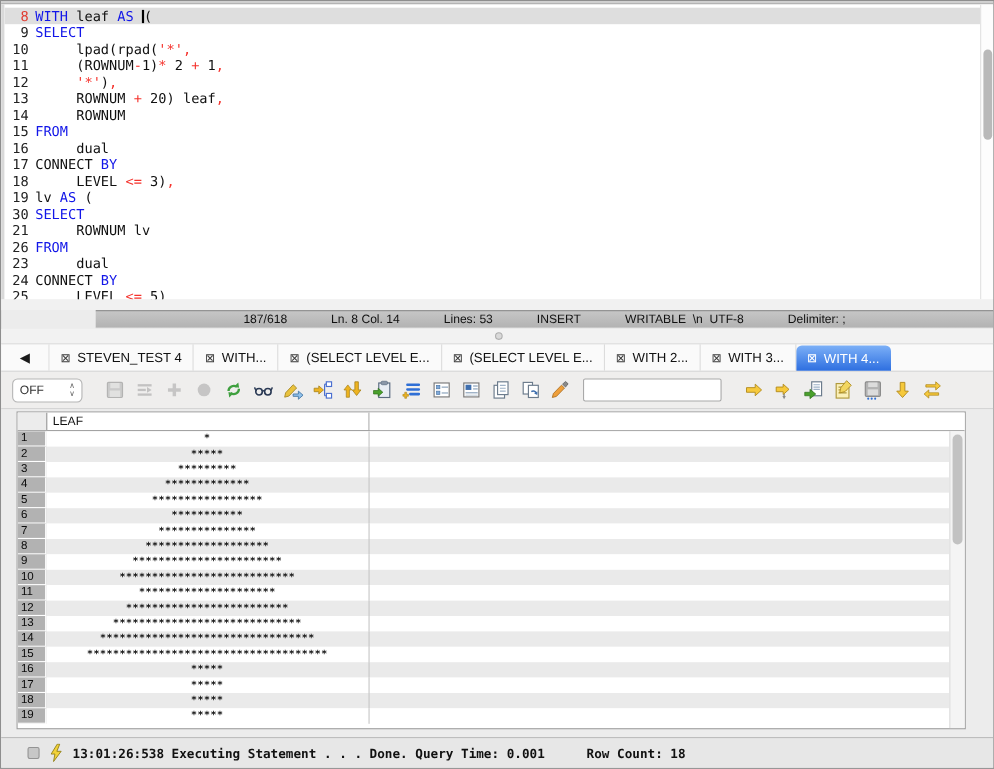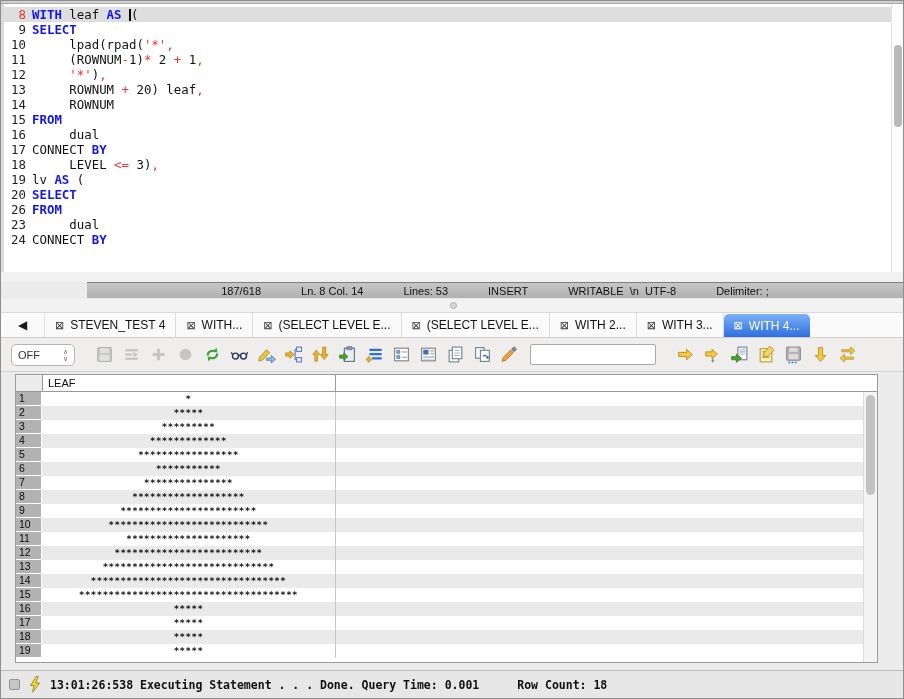--- a/index.html
+++ b/index.html
@@ -12,21 +12,21 @@
   
   .top-line { height:3px; background:#cfcfcf; border-bottom:1px solid #a8a8a8; }
   .editor-pane { height:268px; background:#fff; position:relative; overflow:hidden; border-left:3px solid #d9d9d9; }
   .code-scroll { position:absolute; inset:0 12px 0 0; overflow:hidden; padding-top:3px; }
   .code-line { display:flex; height:15px; line-height:15px; white-space:pre;
     font-family:"DejaVu Sans Mono", monospace; font-size:12.4px; color:#111; }
   .code-line.current { background:#dedede; }
   .gutter-num { width:28px; flex:0 0 28px; text-align:right; padding-right:6px; color:#222; }
   .code-line.current .gutter-num { color:#e03a2f; }
   .code-text { flex:1; }
-  .kw { color:#1216e8; font-weight:bold; }
+  .kw { color:#1216e8; font-weight:normal; }
   .op { color:#f5322c; }
   .caret { display:inline-block; width:2px; height:12px; background:#000; vertical-align:-2px; }
   .ed-vscroll { position:absolute; top:0; right:0; width:12px; bottom:0; background:#fdfdfd; border-left:1px solid #e2e2e2; }
   .ed-vthumb { position:absolute; top:41px; left:2px; width:8px; height:82px; background:#b9b9b9; border-radius:4px; }
   
   .gap1 { height:10px; background:#f1f1f1; }
   .ed-statusbar { height:17px; margin-left:86px; background:linear-gradient(#c6c6c6,#b2b2b2);
     border-top:1px solid #7e7e7e; border-bottom:1px solid #e8e8e8;
     display:flex; align-items:center; justify-content:center; gap:40px;
     font-size:11px; color:#111; }
@@ -74,21 +74,21 @@
   .leaf-cell { width:294px; flex:0 0 294px; border-right:1px solid #c6c6c6;
     font-family:"DejaVu Sans Mono", monospace; font-size:9px; font-weight:bold; color:#111;
     text-align:center; line-height:14px; letter-spacing:.5px; }
   .res-vscroll { position:absolute; top:17px; right:0; width:14px; bottom:0;
     background:#f4f4f4; border-left:1px solid #dcdcdc; }
   .res-vthumb { position:absolute; top:3px; left:2px; width:9px; height:100px;
     background:#c2c2c2; border-radius:5px; }
   
   .gap3 { height:5px; background:#ececec; }
   .bottom-bar { height:28px; background:#e7e7e7; border-top:1px solid #bdbdbd;
-    display:flex; align-items:center; padding:0 8px; gap:8px;
+    display:flex; align-items:center; padding:0 24px; gap:8px;
     font-family:"DejaVu Sans Mono", monospace; font-size:11.5px; font-weight:bold; color:#111; }
   .grip-square { width:11px; height:11px; background:#c7c7c7; border:1px solid #939393; border-radius:2px; }
   .msg-gap { width:22px; }
 </style>
 </head>
 <body>
 
 <div class="window">
 
   <div class="top-line"></div>
@@ -100,24 +100,26 @@
         <div class="code-line"><span class="gutter-num">10</span><span class="code-text"><span class="">     lpad(rpad(</span><span class="op">'*',</span></span></div>
         <div class="code-line"><span class="gutter-num">11</span><span class="code-text"><span class="">     (ROWNUM</span><span class="op">-</span><span class="">1)</span><span class="op">*</span><span class=""> 2 </span><span class="op">+</span><span class=""> 1</span><span class="op">,</span></span></div>
         <div class="code-line"><span class="gutter-num">12</span><span class="code-text"><span class="">     </span><span class="op">'*'</span><span class="">)</span><span class="op">,</span></span></div>
         <div class="code-line"><span class="gutter-num">13</span><span class="code-text"><span class="">     ROWNUM </span><span class="op">+</span><span class=""> 20) leaf</span><span class="op">,</span></span></div>
         <div class="code-line"><span class="gutter-num">14</span><span class="code-text"><span class="">     ROWNUM</span></span></div>
         <div class="code-line"><span class="gutter-num">15</span><span class="code-text"><span class="kw">FROM</span></span></div>
         <div class="code-line"><span class="gutter-num">16</span><span class="code-text"><span class="">     dual</span></span></div>
         <div class="code-line"><span class="gutter-num">17</span><span class="code-text"><span class="">CONNECT </span><span class="kw">BY</span></span></div>
         <div class="code-line"><span class="gutter-num">18</span><span class="code-text"><span class="">     LEVEL </span><span class="op">&lt;=</span><span class=""> 3)</span><span class="op">,</span></span></div>
         <div class="code-line"><span class="gutter-num">19</span><span class="code-text"><span class="">lv </span><span class="kw">AS</span><span class=""> (</span></span></div>
-        <div class="code-line"><span class="gutter-num">20</span><span class="code-text"><span class="kw">SELECT</span></span></div>
+        <div class="code-line"><span class="gutter-num">30</span><span class="code-text"><span class="kw">SELECT</span></span></div>
+        <div class="code-line"><span class="gutter-num">21</span><span class="code-text"><span class="">     ROWNUM lv</span></span></div>
         <div class="code-line"><span class="gutter-num">26</span><span class="code-text"><span class="kw">FROM</span></span></div>
         <div class="code-line"><span class="gutter-num">23</span><span class="code-text"><span class="">     dual</span></span></div>
         <div class="code-line"><span class="gutter-num">24</span><span class="code-text"><span class="">CONNECT </span><span class="kw">BY</span></span></div>
+        <div class="code-line"><span class="gutter-num">25</span><span class="code-text"><span class="">     LEVEL </span><span class="op">&lt;=</span><span class=""> 5)</span></span></div>
       </div>
     <div class="ed-vscroll">
       <div class="ed-vthumb"></div>
     </div>
   </div>
 
   <div class="gap1"></div>
 
   <div class="ed-statusbar" id="ed-statusbar">
       <span class="st-item">187/618</span>

